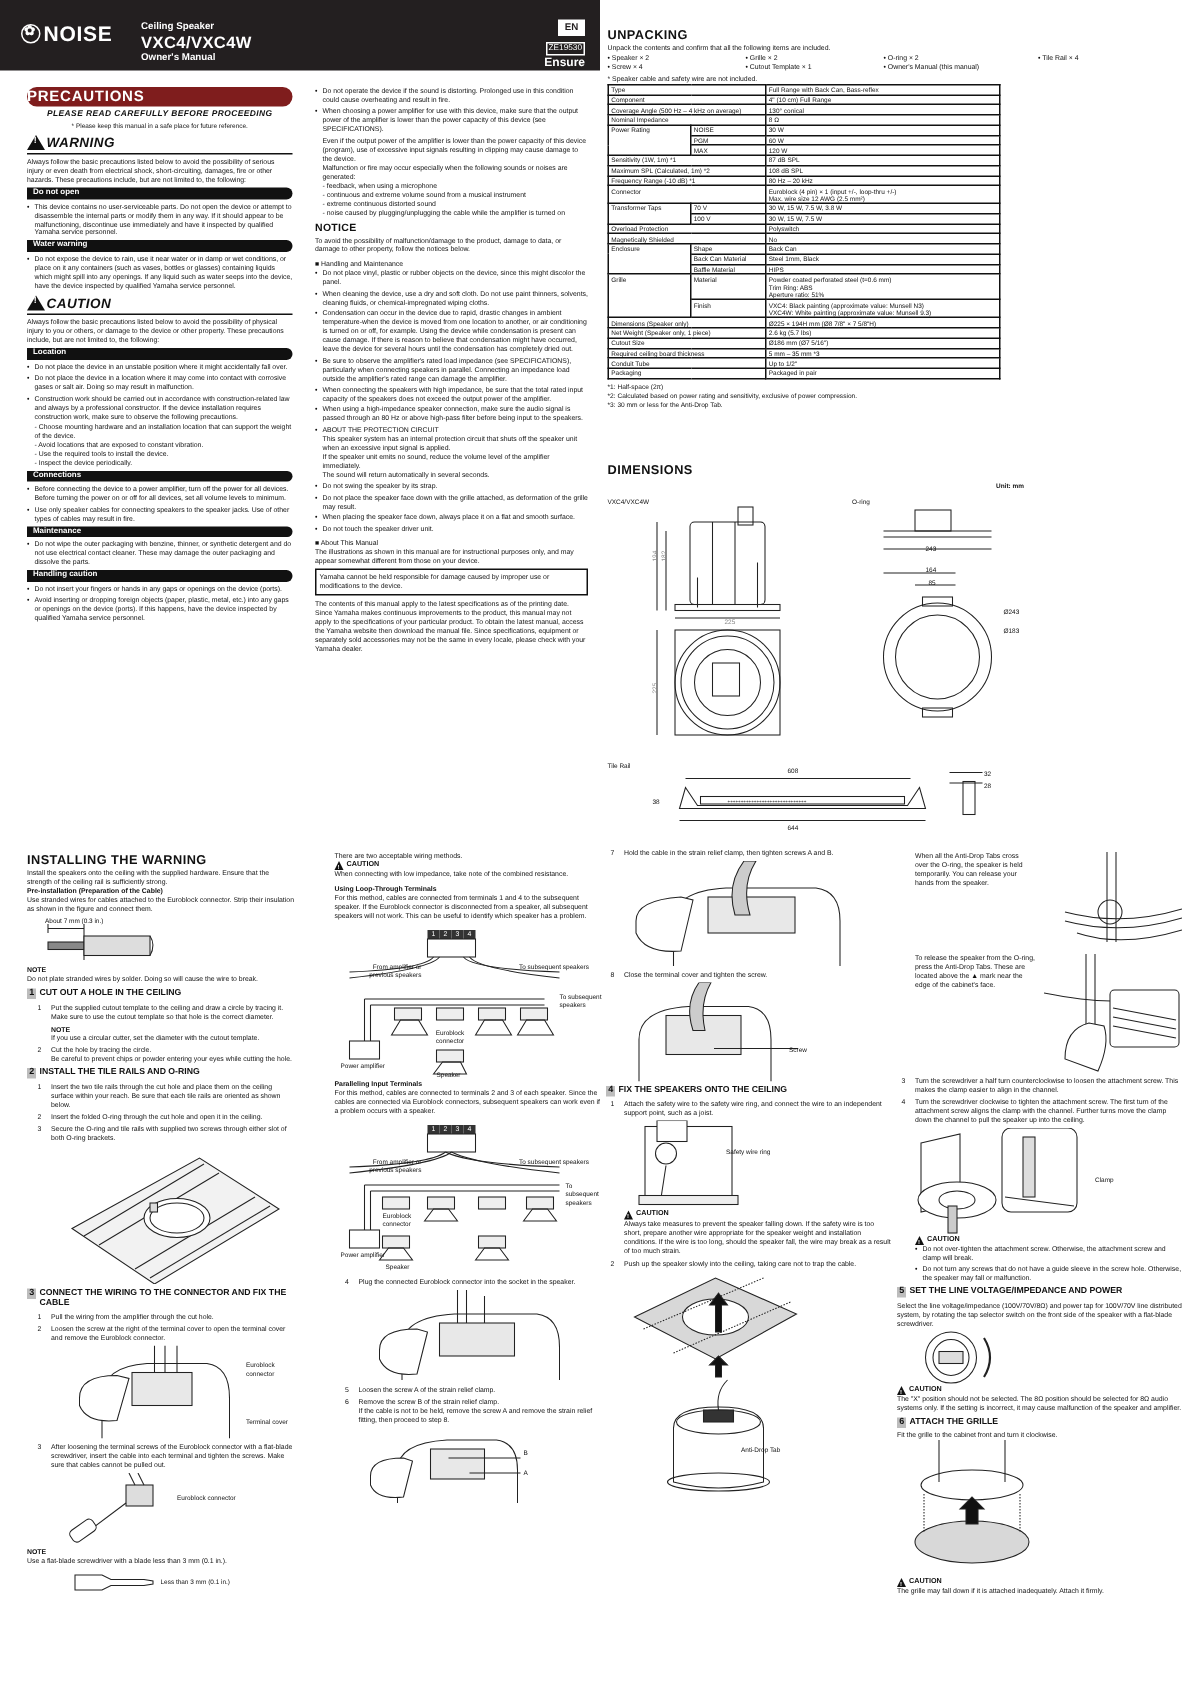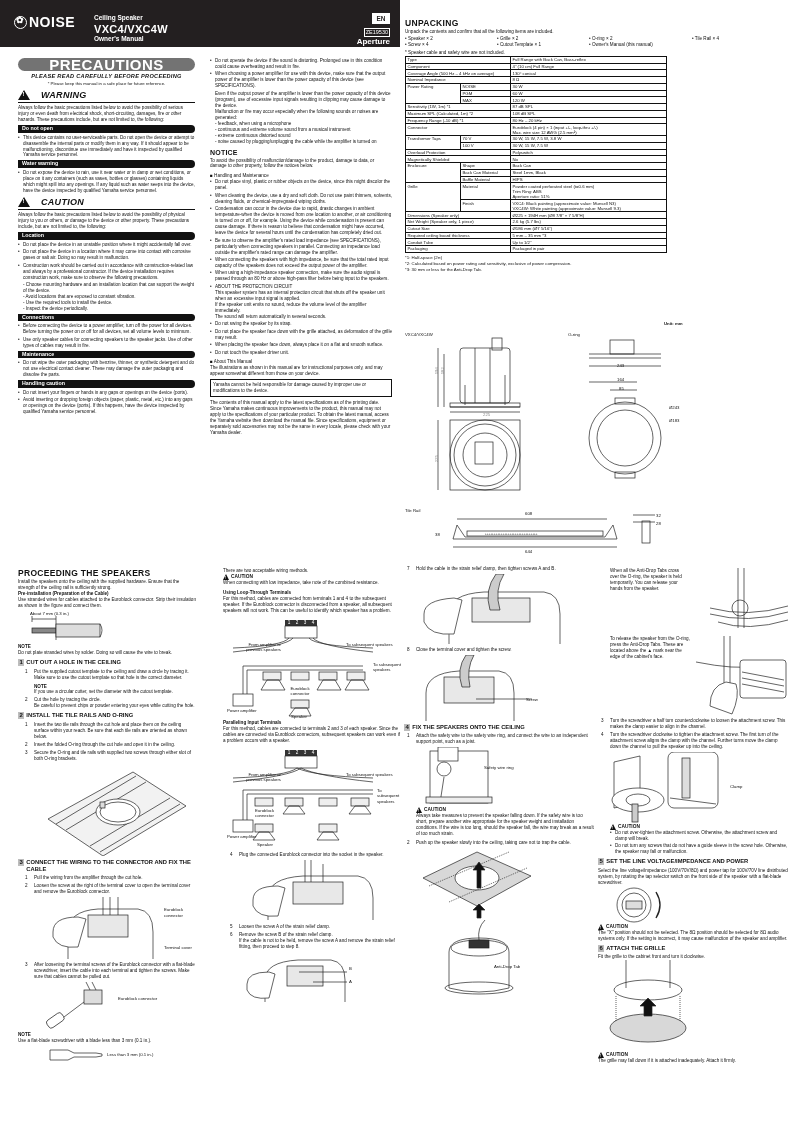--- a/index.html
+++ b/index.html
@@ -24,23 +24,23 @@
   .hdr .logo .mark { display: inline-block; width: 13px; height: 13px; border: 1.3px solid #fff; border-radius: 50%; vertical-align: -2px; margin-right: 2px; position: relative; }
   .hdr .logo .mark::after { content: "\273F"; position: absolute; left: 1px; top: -2px; font-size: 9px; }
   .hdr .t1 { position: absolute; left: 94px; top: 14px; font-size: 6.5px; font-weight: bold; }
   .hdr .t2 { position: absolute; left: 94px; top: 22px; font-size: 11px; font-weight: bold; letter-spacing: 0.3px; }
   .hdr .t3 { position: absolute; left: 94px; top: 35px; font-size: 6.5px; font-weight: bold; }
   .hdr .lang { position: absolute; right: 10px; top: 13px; width: 18px; height: 11px; background: #fff; color: #231f20; font-size: 6.5px; font-weight: bold; text-align: center; line-height: 11px; }
   .hdr .code { position: absolute; right: 10px; top: 28px; border: 0.8px solid #fff; font-size: 5.5px; padding: 0 1px; line-height: 7px; }
   .hdr .lng { position: absolute; right: 10px; top: 37px; font-size: 8px; font-weight: bold; }
 
   
-  .pill-title { background: #737373; color: #fff; border-radius: 8px; text-align: center; font-weight: bold; font-size: 15px; height: 13px; line-height: 13px; letter-spacing: 0.5px; }
+  .pill-title { background: #7f1d1d; color: #fff; border-radius: 8px; text-align: left; font-weight: bold; font-size: 10px; height: 13px; line-height: 13px; letter-spacing: 0.5px; }
   .catbar { background: #111; color: #fff; border-radius: 0 5px 5px 0; font-weight: bold; font-size: 5.3px; height: 7.5px; line-height: 7.5px; padding-left: 4px; margin: 2px 0 2px; }
-  .warnhead { font-style: italic; font-weight: bold; font-size: 9px; letter-spacing: 0.3px; display: flex; align-items: flex-start; gap: 11px; border-bottom: 0.8px solid #111; padding-bottom: 1px; margin-bottom: 2px; }
+  .warnhead { font-style: italic; font-weight: bold; font-size: 9px; letter-spacing: 0.3px; display: flex; align-items: flex-start; gap: 1px; border-bottom: 0.8px solid #111; padding-bottom: 1px; margin-bottom: 2px; }
   .tri { display: inline-block; width: 0; height: 0; border-left: 6px solid transparent; border-right: 6px solid transparent; border-bottom: 10px solid #111; position: relative; }
   .tri::after { content: "!"; position: absolute; left: -1.5px; top: 1.5px; color: #fff; font-size: 6px; font-weight: bold; font-style: normal; }
   .tri.sm { border-left-width: 3.5px; border-right-width: 3.5px; border-bottom-width: 6px; }
   .tri.sm::after { font-size: 4px; left: -1px; top: 1px; }
   .cauthead { font-size: 4.8px; font-weight: bold; display: flex; align-items: center; gap: 2px; }
   .sec-title { font-weight: bold; font-size: 7px; letter-spacing: 0.2px; }
   .h2 { font-weight: bold; font-size: 8.5px; letter-spacing: 0.3px; }
   .boxnote { border: 0.8px solid #111; padding: 2px 2px; font-size: 4.6px; line-height: 1.3; }
   .stephead { display: flex; align-items: flex-start; gap: 2px; font-weight: bold; font-size: 5.8px; margin: 3px 0 2px; }
   .stephead .num { background: #bdbdbd; color: #111; font-size: 6px; padding: 0 1.5px; line-height: 7px; font-weight: bold; }
@@ -56,21 +56,21 @@
 </head>
 <body>
 
 <div class="abs hdr">
   <div class="logo"><span class="mark"></span><span>NOISE</span></div>
   <div class="t1">Ceiling Speaker</div>
   <div class="t2">VXC4/VXC4W</div>
   <div class="t3">Owner's Manual</div>
   <div class="lang">EN</div>
   <div class="code">ZE19530</div>
-  <div class="lng">Aperture</div>
+  <div class="lng">Ensure</div>
 </div>
 
 <div class="abs" style="left:18px; top:58px; width:177px;">
   <div class="pill-title">PRECAUTIONS</div>
   <div class="b" style="font-style:italic; text-align:center; font-size:5.6px; margin-top:2px; letter-spacing:0.3px;">PLEASE READ CAREFULLY BEFORE PROCEEDING</div>
   <div style="text-align:center; font-size:4.3px; margin:1px 0 3px;">* Please keep this manual in a safe place for future reference.</div>
 
   <div class="warnhead">
       <span class="tri"></span>
       <span>WARNING</span>
@@ -306,20 +306,21 @@
   </tbody>
     </table>
   <div style="margin-top:2px;">
     <div class="fn">*1: Half-space (2π)</div>
     <div class="fn">*2: Calculated based on power rating and sensitivity, exclusive of power compression.</div>
     <div class="fn">*3: 30 mm or less for the Anti-Drop Tab.</div>
   </div>
 </div>
 
 <div class="abs" style="left:405px; top:308px; width:380px; height:250px;">
+  <div class="h2">DIMENSIONS</div>
   <div class="abs lbl b" style="left:259px; top:13px;">Unit: mm</div>
   <div class="abs lbl" style="left:0; top:24px;">VXC4/VXC4W</div>
   <div class="abs lbl" style="left:163px; top:24px;">O-ring</div>
   <div class="abs lbl" style="left:0; top:200px;">Tile Rail</div>
 
   <svg class="abs" style="left:25px; top:22px;" width="100" height="165" viewBox="0 0 100 165">
     <g fill="none" stroke="#222" stroke-width="0.7">
       <rect x="30" y="18" width="50" height="55" rx="3"></rect>
       <line x1="45" y1="18" x2="45" y2="73"></line>
         <line x1="60" y1="18" x2="60" y2="73"></line>
@@ -378,21 +379,21 @@
     <text x="40" y="24" font-size="3" fill="#222">++++++++++++++++++++++++++++++</text>
   </svg>
   <div class="abs lbl" style="left:120px; top:203px;">608</div>
   <div class="abs lbl" style="left:120px; top:241px;">644</div>
   <div class="abs lbl" style="left:30px; top:224px;">38</div>
   <div class="abs lbl" style="left:251px; top:205px;">32</div>
   <div class="abs lbl" style="left:251px; top:213px;">28</div>
 </div>
 
 <div class="abs" style="left:18px; top:568px; width:178px;">
-  <div class="h2">PROCEEDING THE SPEAKERS</div>
+  <div class="h2">INSTALLING THE WARNING</div>
   <div class="p">Install the speakers onto the ceiling with the supplied hardware. Ensure that the strength of the ceiling rail is sufficiently strong.</div>
   <div class="p b">Pre-installation (Preparation of the Cable)</div>
   <div class="p">Use stranded wires for cables attached to the Euroblock connector. Strip their insulation as shown in the figure and connect them.</div>
   <div class="lbl" style="margin:2px 0 0 12px;">About 7 mm (0.3 in.)</div>
   <svg width="80" height="26" viewBox="0 0 80 26" style="margin-left:12px;">
     <g stroke="#222" stroke-width="0.7" fill="none">
       <line x1="2" y1="3" x2="26" y2="3"></line>
         <line x1="2" y1="0" x2="2" y2="6"></line>
         <line x1="26" y1="0" x2="26" y2="24"></line>
       <rect x="2" y="12" width="24" height="5" fill="#888"></rect>

